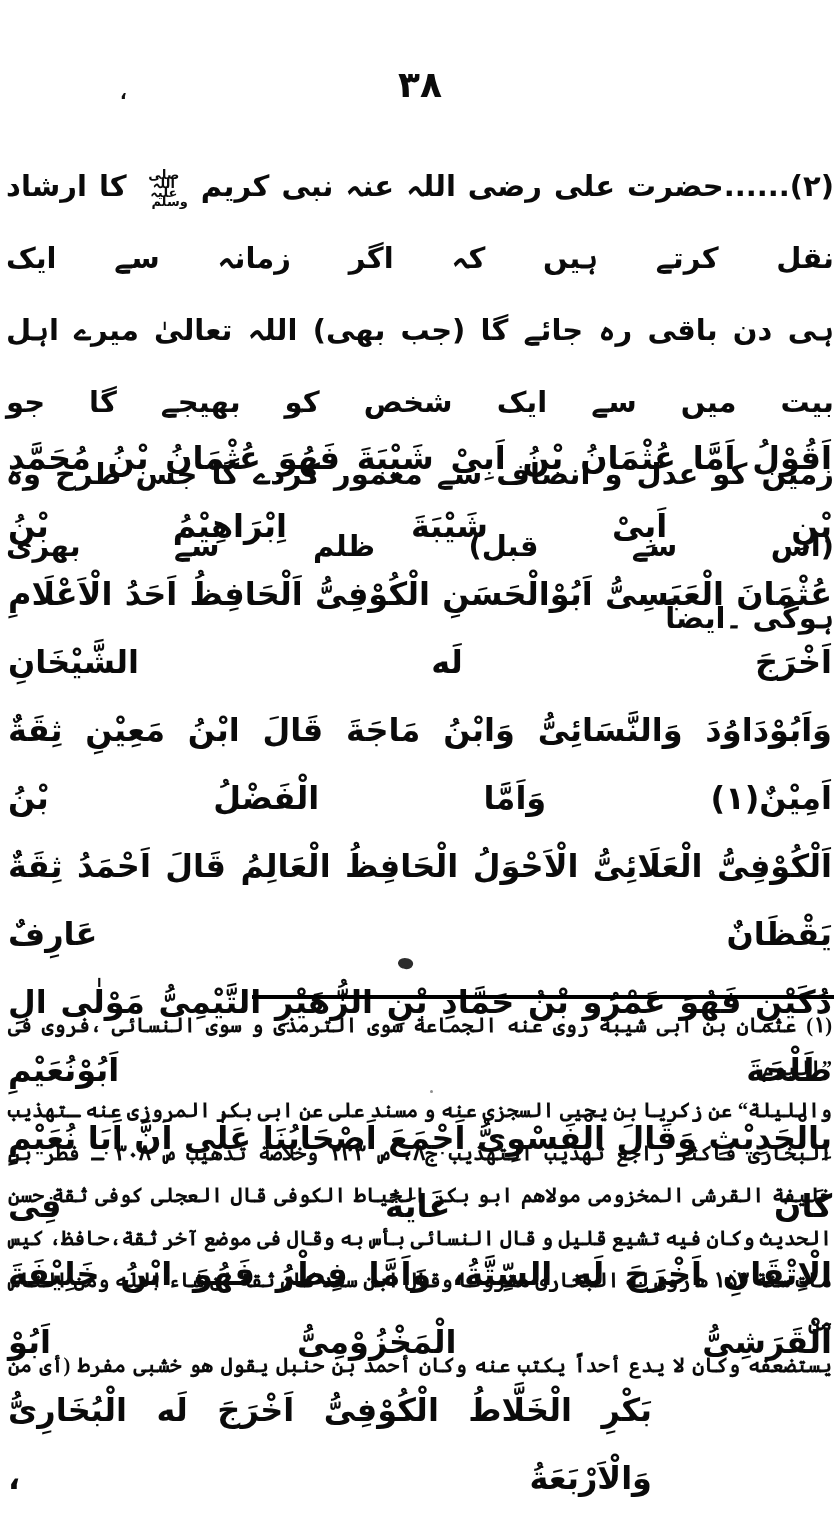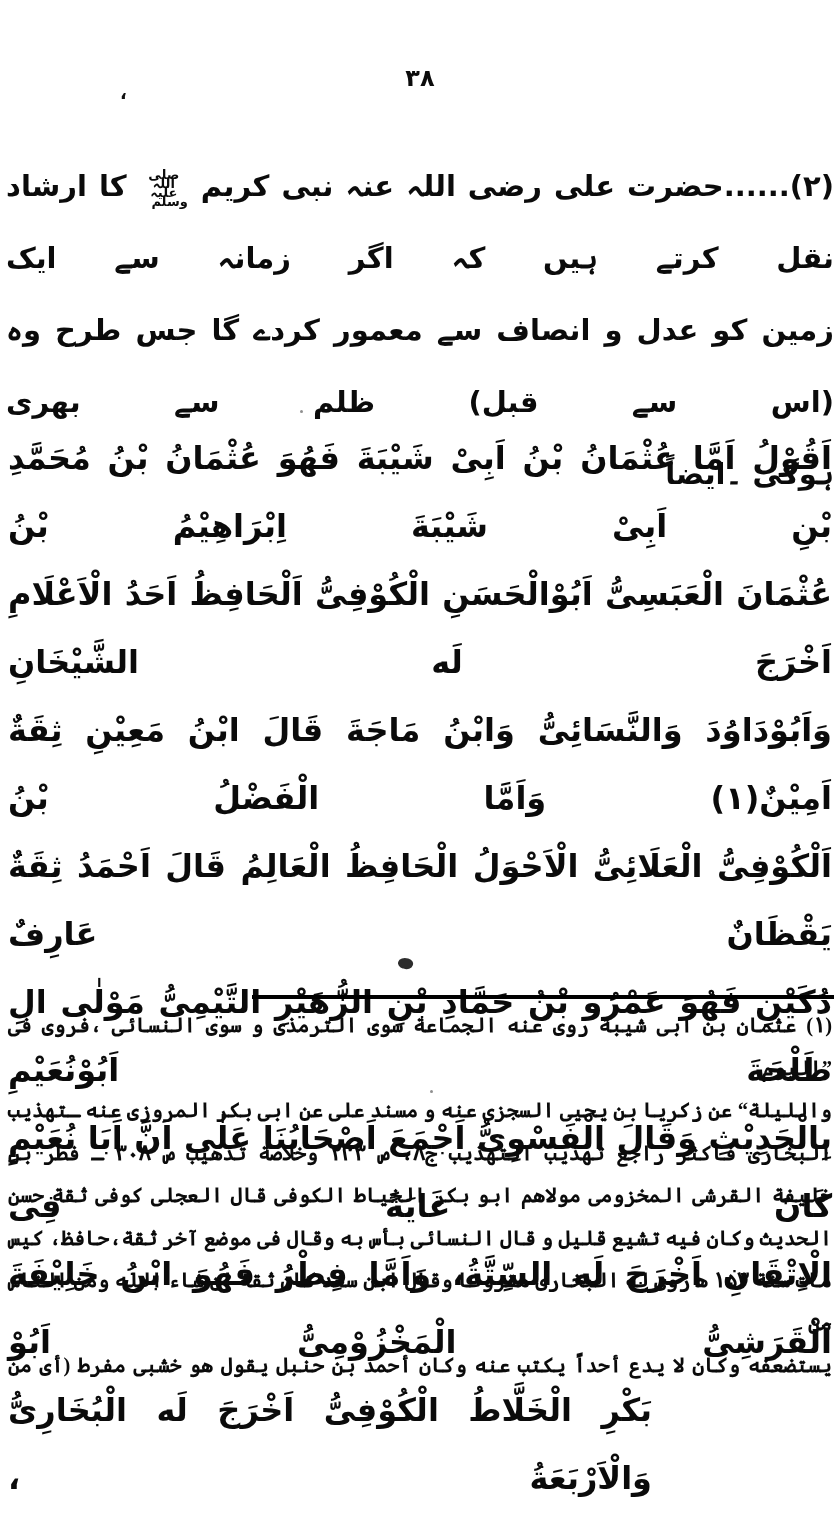--- a/index.html
+++ b/index.html
@@ -11,21 +11,21 @@
     color: #0b0b0b;
     direction: rtl;
     position: relative;
     overflow: hidden;
   }
   .page { position: absolute; inset: 0; }
 
   .page-number {
     position: absolute; top: 64px; left: 0; right: 0;
     text-align: center;
-    font-size: 24px; letter-spacing: 2px;
+    font-size: 36px; letter-spacing: 2px;
   }
 
   .stray-mark {
     position: absolute; top: 82px; left: 120px;
     font-size: 18px; color: #111;
   }
 
   .justify { text-align: justify; text-align-last: justify; text-justify: inter-word; }
 
   .urdu { position: absolute; top: 150px; left: 0; right: 0; }
@@ -73,20 +73,21 @@
 
   <div class="page-number">۳۸</div>
   <div class="stray-mark">،</div>
 
   <section class="urdu">
     <div class="u-line justify">
       <span>(۲)......حضرت علی رضی اللہ عنہ نبی کریم</span>
       <span class="honorific">صلی اللہ علیہ وسلم</span>
       <span>کا ارشاد نقل کرتے ہیں کہ اگر زمانہ سے ایک</span>
     </div>
+    <div class="u-line justify">ہی دن باقی رہ جائے گا (جب بھی) اللہ تعالیٰ میرے اہل بیت میں سے ایک شخص کو بھیجے گا جو</div>
     <div class="u-line justify">زمین کو عدل و انصاف سے معمور کردے گا جس طرح وہ (اس سے قبل) ظلم سے بھری</div>
     <div class="u-line last">ہوگی ۔ایضاً</div>
   </section>
 
   <section class="arabic">
     <div class="a-line justify">اَقُوْلُ اَمَّا عُثْمَانُ بْنُ اَبِیْ شَیْبَةَ فَهُوَ عُثْمَانُ بْنُ مُحَمَّدِ بْنِ اَبِیْ شَیْبَةَ اِبْرَاهِیْمُ بْنُ</div>
     <div class="a-line justify">عُثْمَانَ الْعَبَسِیُّ اَبُوْالْحَسَنِ الْکُوْفِیُّ اَلْحَافِظُ اَحَدُ الْاَعْلَامِ اَخْرَجَ لَه الشَّیْخَانِ</div>
     <div class="a-line justify">وَاَبُوْدَاوُدَ وَالنَّسَائِیُّ وَابْنُ مَاجَةَ قَالَ ابْنُ مَعِیْنِ ثِقَةٌ اَمِیْنٌ(۱) وَاَمَّا الْفَضْلُ بْنُ</div>
     <div class="a-line justify">اَلْکُوْفِیُّ الْعَلَائِیُّ الْاَحْوَلُ الْحَافِظُ الْعَالِمُ قَالَ اَحْمَدُ ثِقَةٌ یَقْظَانٌ عَارِفٌ</div>
     <div class="a-line justify">دُکَیْنِ فَهُوَ عَمْرُو بْنُ حَمَّادِ بْنِ الزُّهَیْرِ التَّیْمِیُّ مَوْلٰی الِ طَلْحَةَ اَبُوْنُعَیْمِ</div>

